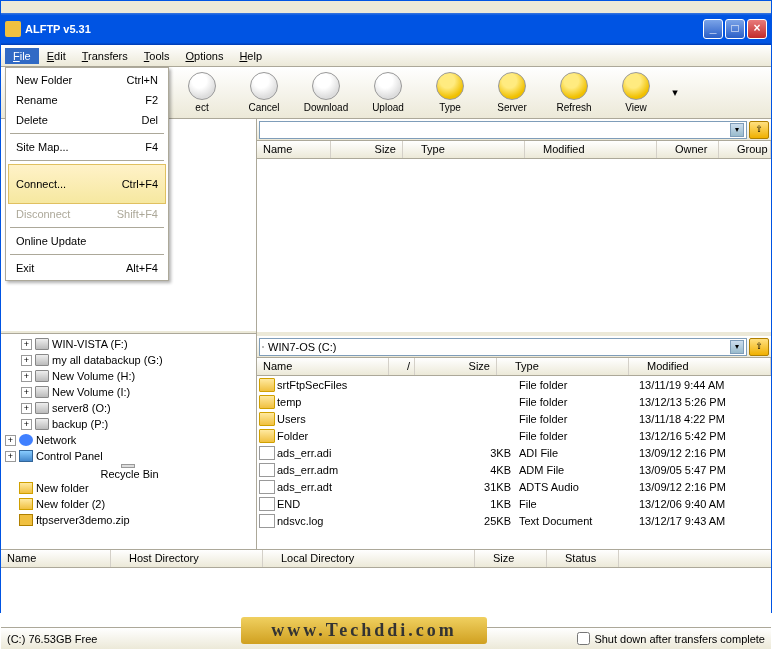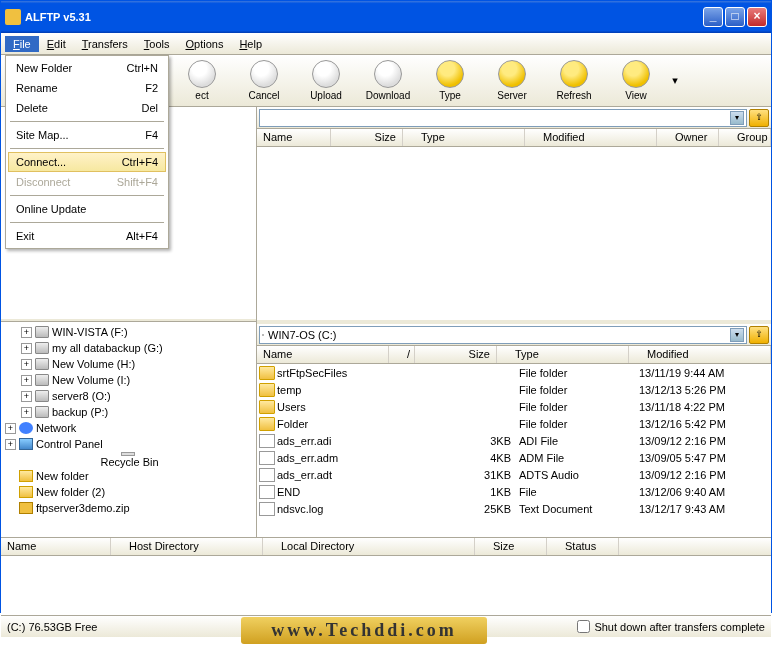--- a/index.html
+++ b/index.html
@@ -1,30 +1,30 @@
 <!DOCTYPE html>
 <html><head>
 <meta charset="utf-8">
 <style>
 * { box-sizing: border-box; margin: 0; padding: 0; font-family: Tahoma, sans-serif; font-size: 11px; }
 body { background: #fff; width: 776px; height: 653px; position: relative; overflow: hidden; }
 .window { width: 772px; height: 613px; border: 1px solid #0054e3; background: #ece9d8; position: relative; }
-.titlebar { height: 28px; background: linear-gradient(#3b77dd,#0054e3 8%,#0054e3 92%,#003bb0); display: flex; align-items: center; padding: 16px 4px; color: #fff; font-weight: bold; }
+.titlebar { height: 28px; background: linear-gradient(#3b77dd,#0054e3 8%,#0054e3 92%,#003bb0); display: flex; align-items: center; padding: 16px 4px; color: #fff; font-weight: bold; margin-top: 12px; }
 .titlebar .app-icon { width: 16px; height: 16px; margin-right: 4px; background:#f0c040; border-radius:2px; display:inline-block;}
 .titlebar .ctrls { margin-left: auto; display: flex; gap: 2px; }
 .titlebar .ctrls div { width: 20px; height: 20px; background: linear-gradient(#7ba4e8,#2b5fc7); border: 1px solid #fff; border-radius: 3px; color:#fff; text-align:center; line-height:16px; font-weight:bold; font-size:12px;}
 .titlebar .ctrls .close { background: linear-gradient(#e87b7b,#c22b2b); }
 .menubar { height: 22px; background: linear-gradient(#fff,#ece9d8); display: flex; align-items: center; padding: 0 4px; border-bottom:1px solid #aca899; position: relative; }
 .menubar .mitem { padding: 2px 8px; cursor: default; }
 .menubar .mitem.open { background:#316ac5; color:#fff; }
 .menubar .mitem u { text-decoration: underline; }
 .dropdown { position: absolute; top: 22px; left: 4px; width: 164px; background:#fff; border:1px solid #aca899; box-shadow: 2px 2px 3px rgba(0,0,0,0.3); z-index: 100; padding:2px;}
 .dropdown .ditem { display:flex; padding: 4px 8px; }
 .dropdown .ditem.disabled { color:#aca899; }
-.dropdown .ditem.highlight { background: linear-gradient(#fff2c8,#f6e8a0); border:1px solid #e0c060; padding:3px 7px;}
+.dropdown .ditem.highlight { background: linear-gradient(#fff2c8,#f6e8a0); border:1px solid #e0c060; padding:13px 7px;}
 .dropdown .sep { height:1px; background:#aca899; margin:3px 2px;}
 .dropdown .lbl { flex:1;}
 .dropdown .sc { color:#000;}
 .dropdown .ditem.disabled .sc {color:#aca899;}
 .toolbar { height: 52px; background: linear-gradient(#fff,#ece9d8); border-bottom:1px solid #aca899; display:flex; align-items:center; padding:0 6px 0 170px; gap: 0;}
 .tool { width: 62px; text-align:center; }
 .tool .ticon { width:28px; height:28px; margin:0 auto 2px; border-radius:50%; }
 .penguin { background: radial-gradient(circle at 40% 30%, #fff 30%, #ddd 70%); border:1px solid #999;}
 .penguin.y { background: radial-gradient(circle at 40% 30%, #ffeb80 30%, #f0c000 70%);}
 .tool .tlabel { font-size:10px;}
@@ -138,25 +138,25 @@
       <div class="tool">
         <div class="ticon penguin "></div>
         <div class="tlabel">ect</div>
       </div>
       <div class="tool">
         <div class="ticon penguin "></div>
         <div class="tlabel">Cancel</div>
       </div>
       <div class="tool">
         <div class="ticon penguin "></div>
+        <div class="tlabel">Download</div>
+      </div>
+      <div class="tool">
+        <div class="ticon penguin "></div>
         <div class="tlabel">Upload</div>
-      </div>
-      <div class="tool">
-        <div class="ticon penguin "></div>
-        <div class="tlabel">Download</div>
       </div>
       <div class="tool">
         <div class="ticon penguin y"></div>
         <div class="tlabel">Type</div>
       </div>
       <div class="tool">
         <div class="ticon penguin y"></div>
         <div class="tlabel">Server</div>
       </div>
       <div class="tool">

